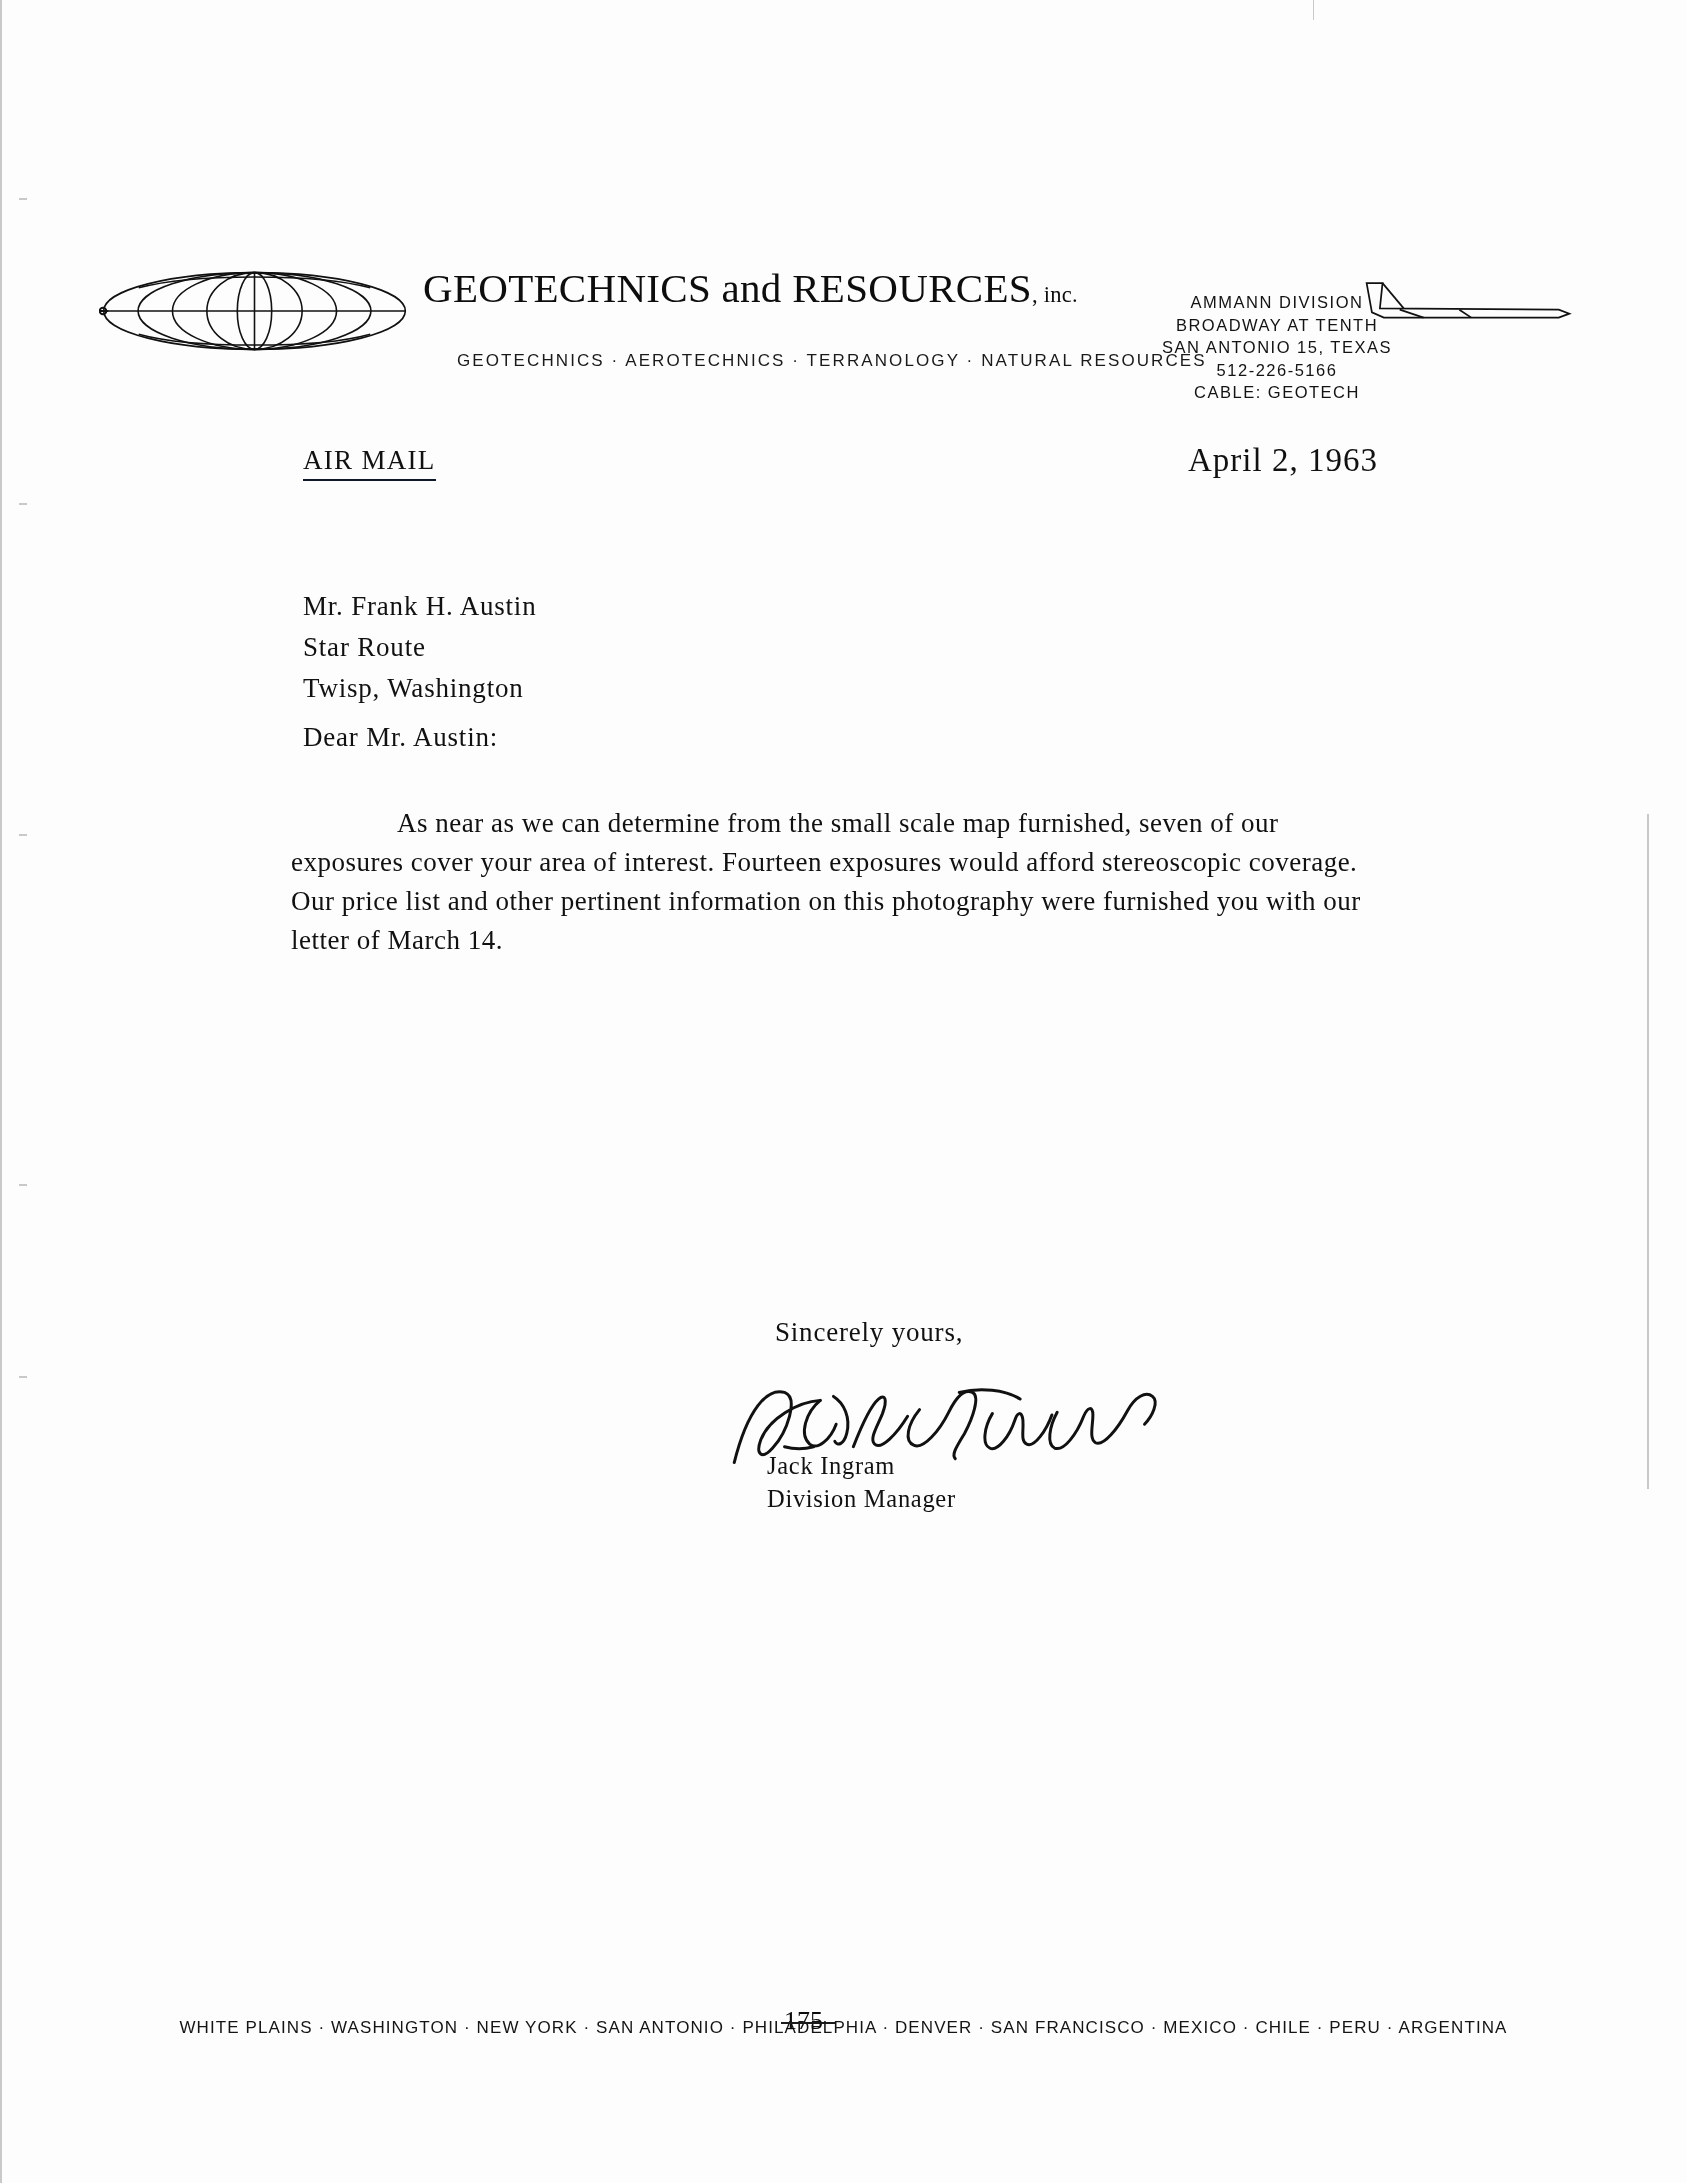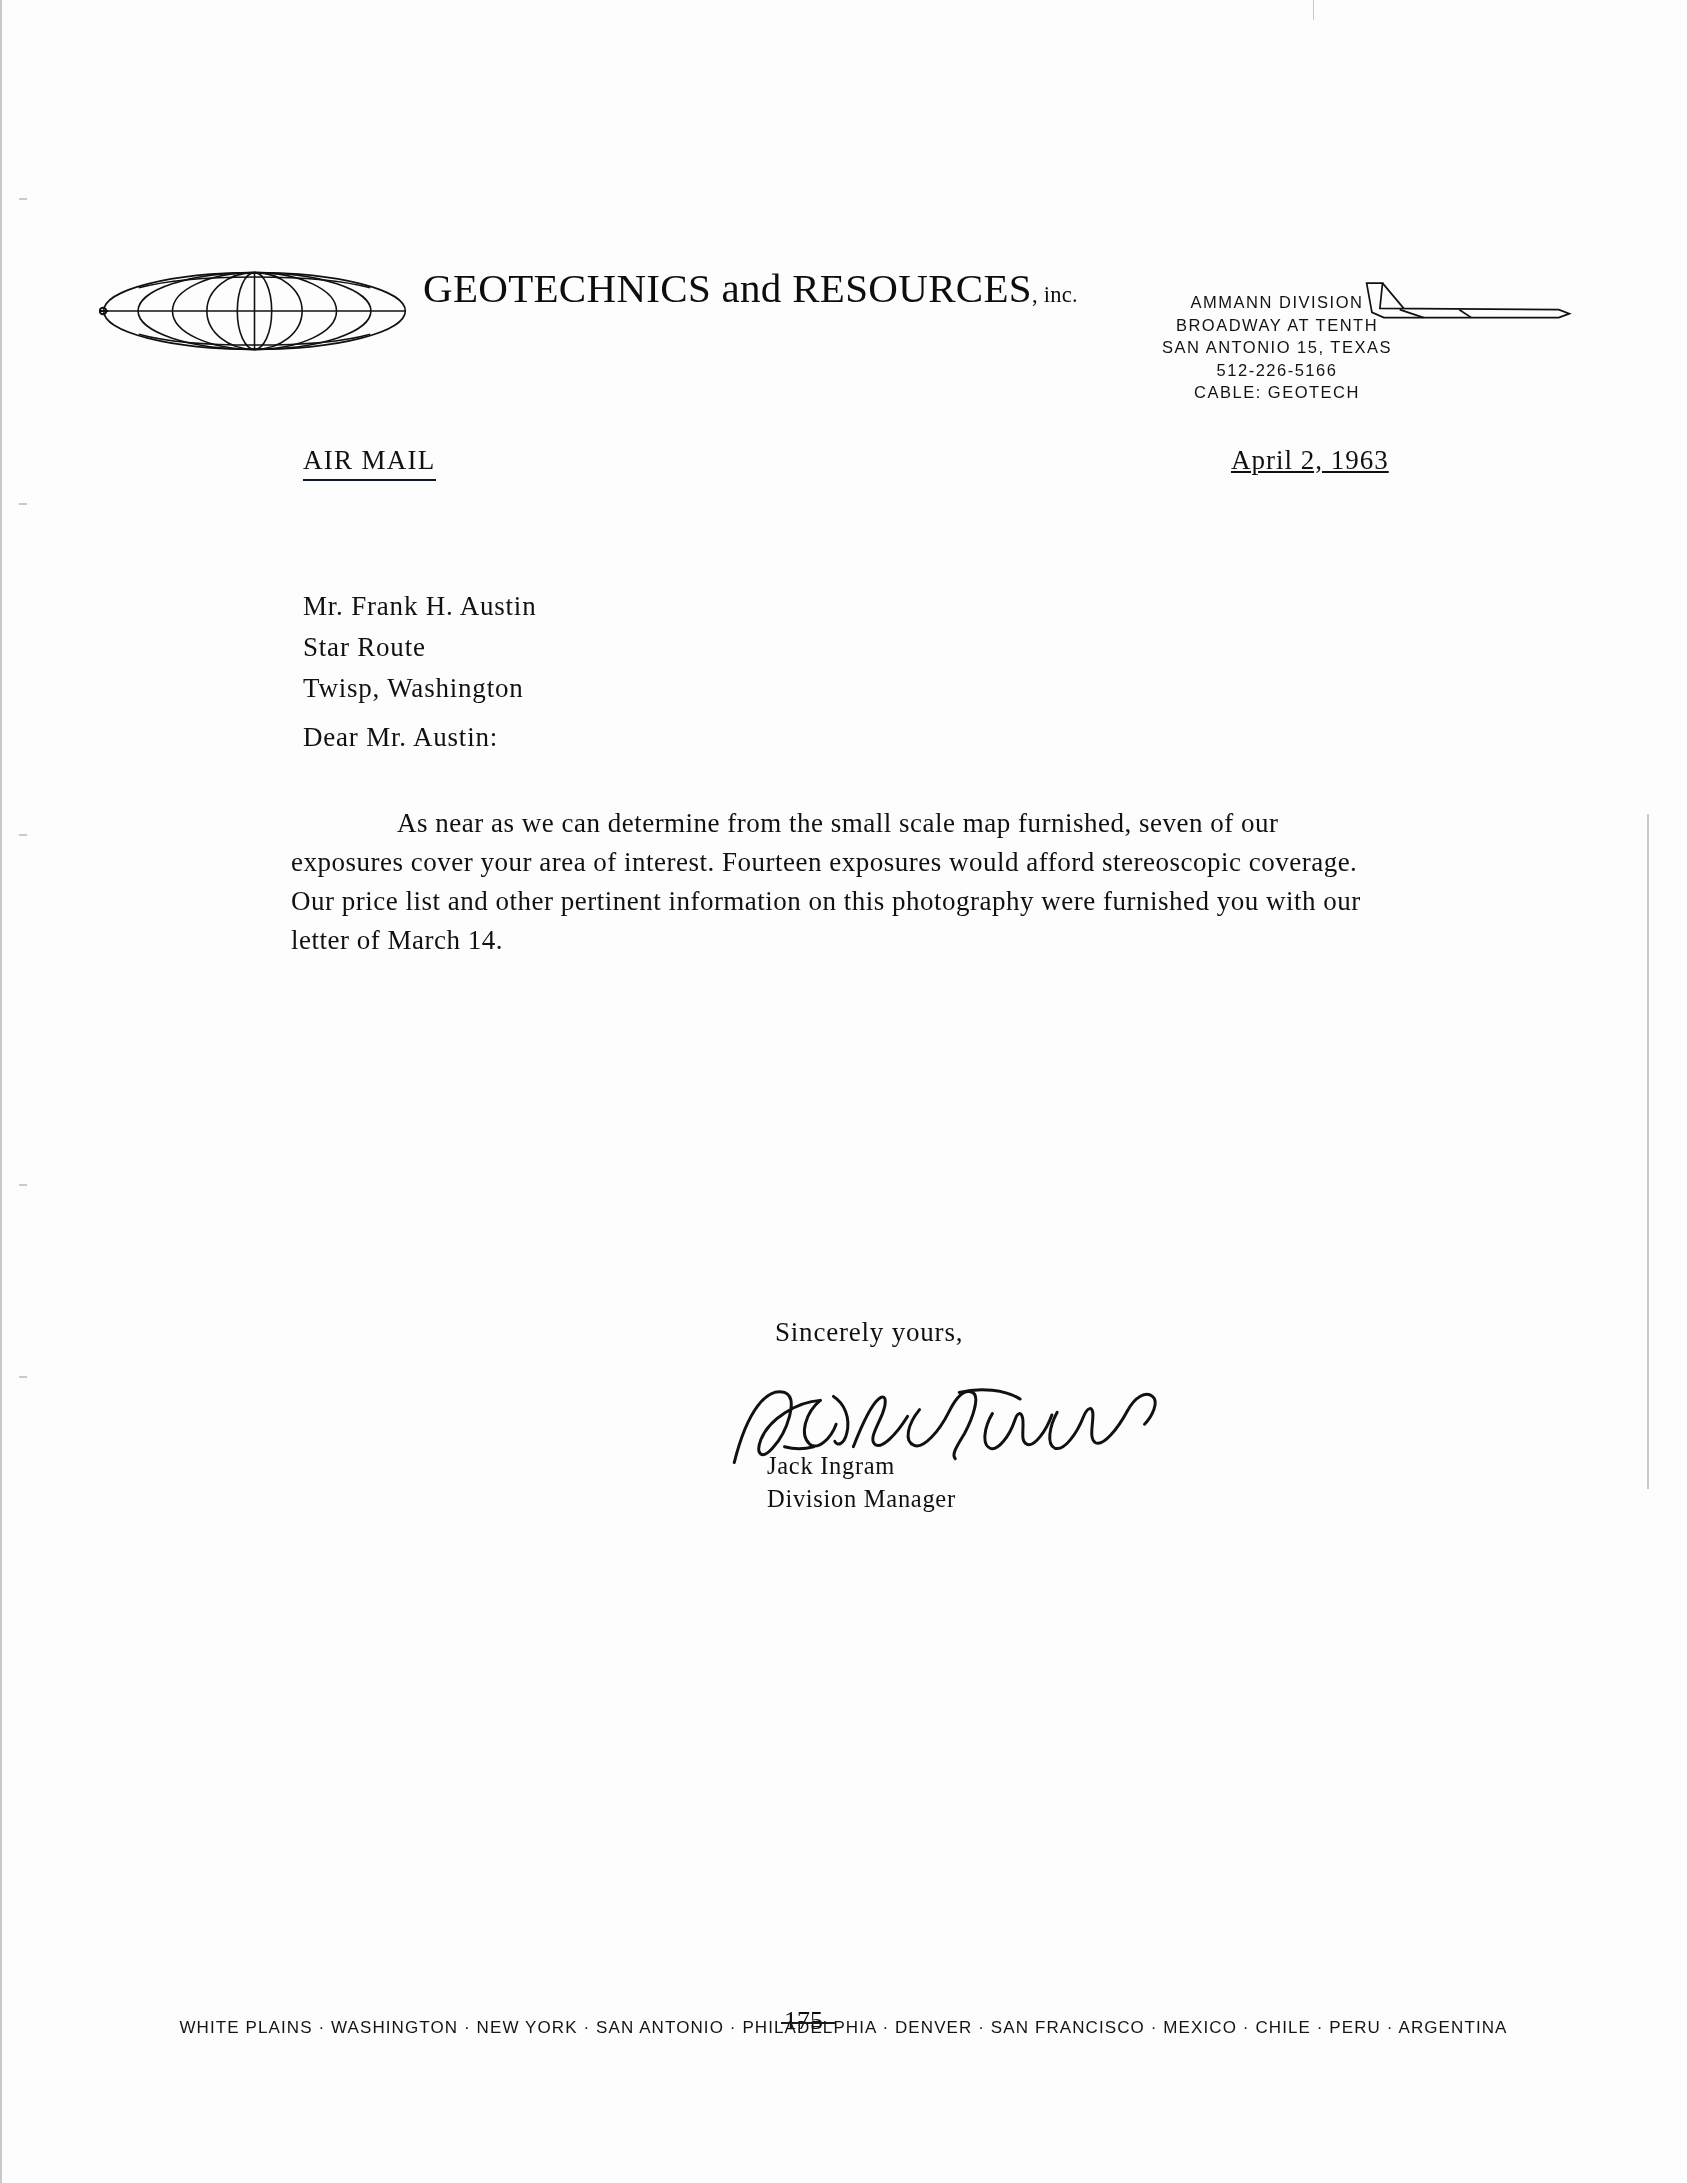--- a/index.html
+++ b/index.html
@@ -97,26 +97,25 @@
     left: 303px;
     top: 445px;
     font-size: 27px;
     letter-spacing: 1.3px;
     border-bottom: 2px solid #0f172a;
     padding-bottom: 4px;
     line-height: 30px;
   }
   .date {
     position: absolute;
-    left: 1231px;
+    left: 1188px;
     top: 445px;
-    font-size: 27px;
+    font-size: 33px;
     letter-spacing: 1px;
     line-height: 30px;
-    text-decoration: underline;
   }
 
   
   .recipient {
     position: absolute;
     left: 303px;
     top: 586px;
     font-size: 27px;
     line-height: 41px;
     letter-spacing: 0.8px;
@@ -245,20 +244,21 @@
 
     <svg class="jet" viewBox="0 0 320 90">
       <g fill="none" stroke="#111" stroke-width="2.6">
         <path d="M10 6 L34 6 L30 44 L300 46 L316 52 L300 58 L36 58 L18 50 Z"></path>
         <path d="M34 6 L66 44"></path>
         <path d="M60 46 L96 58"></path>
         <path d="M150 46 L168 58"></path>
       </g>
     </svg>
 
+    <div class="services">GEOTECHNICS  ·  AEROTECHNICS  ·  TERRANOLOGY  ·  NATURAL RESOURCES</div>
   </div>
 
   <div class="addr-block">
     <div>AMMANN DIVISION</div>
     <div>BROADWAY AT TENTH</div>
     <div>SAN ANTONIO 15, TEXAS</div>
     <div>512-226-5166</div>
     <div>CABLE: GEOTECH</div>
   </div>
 

